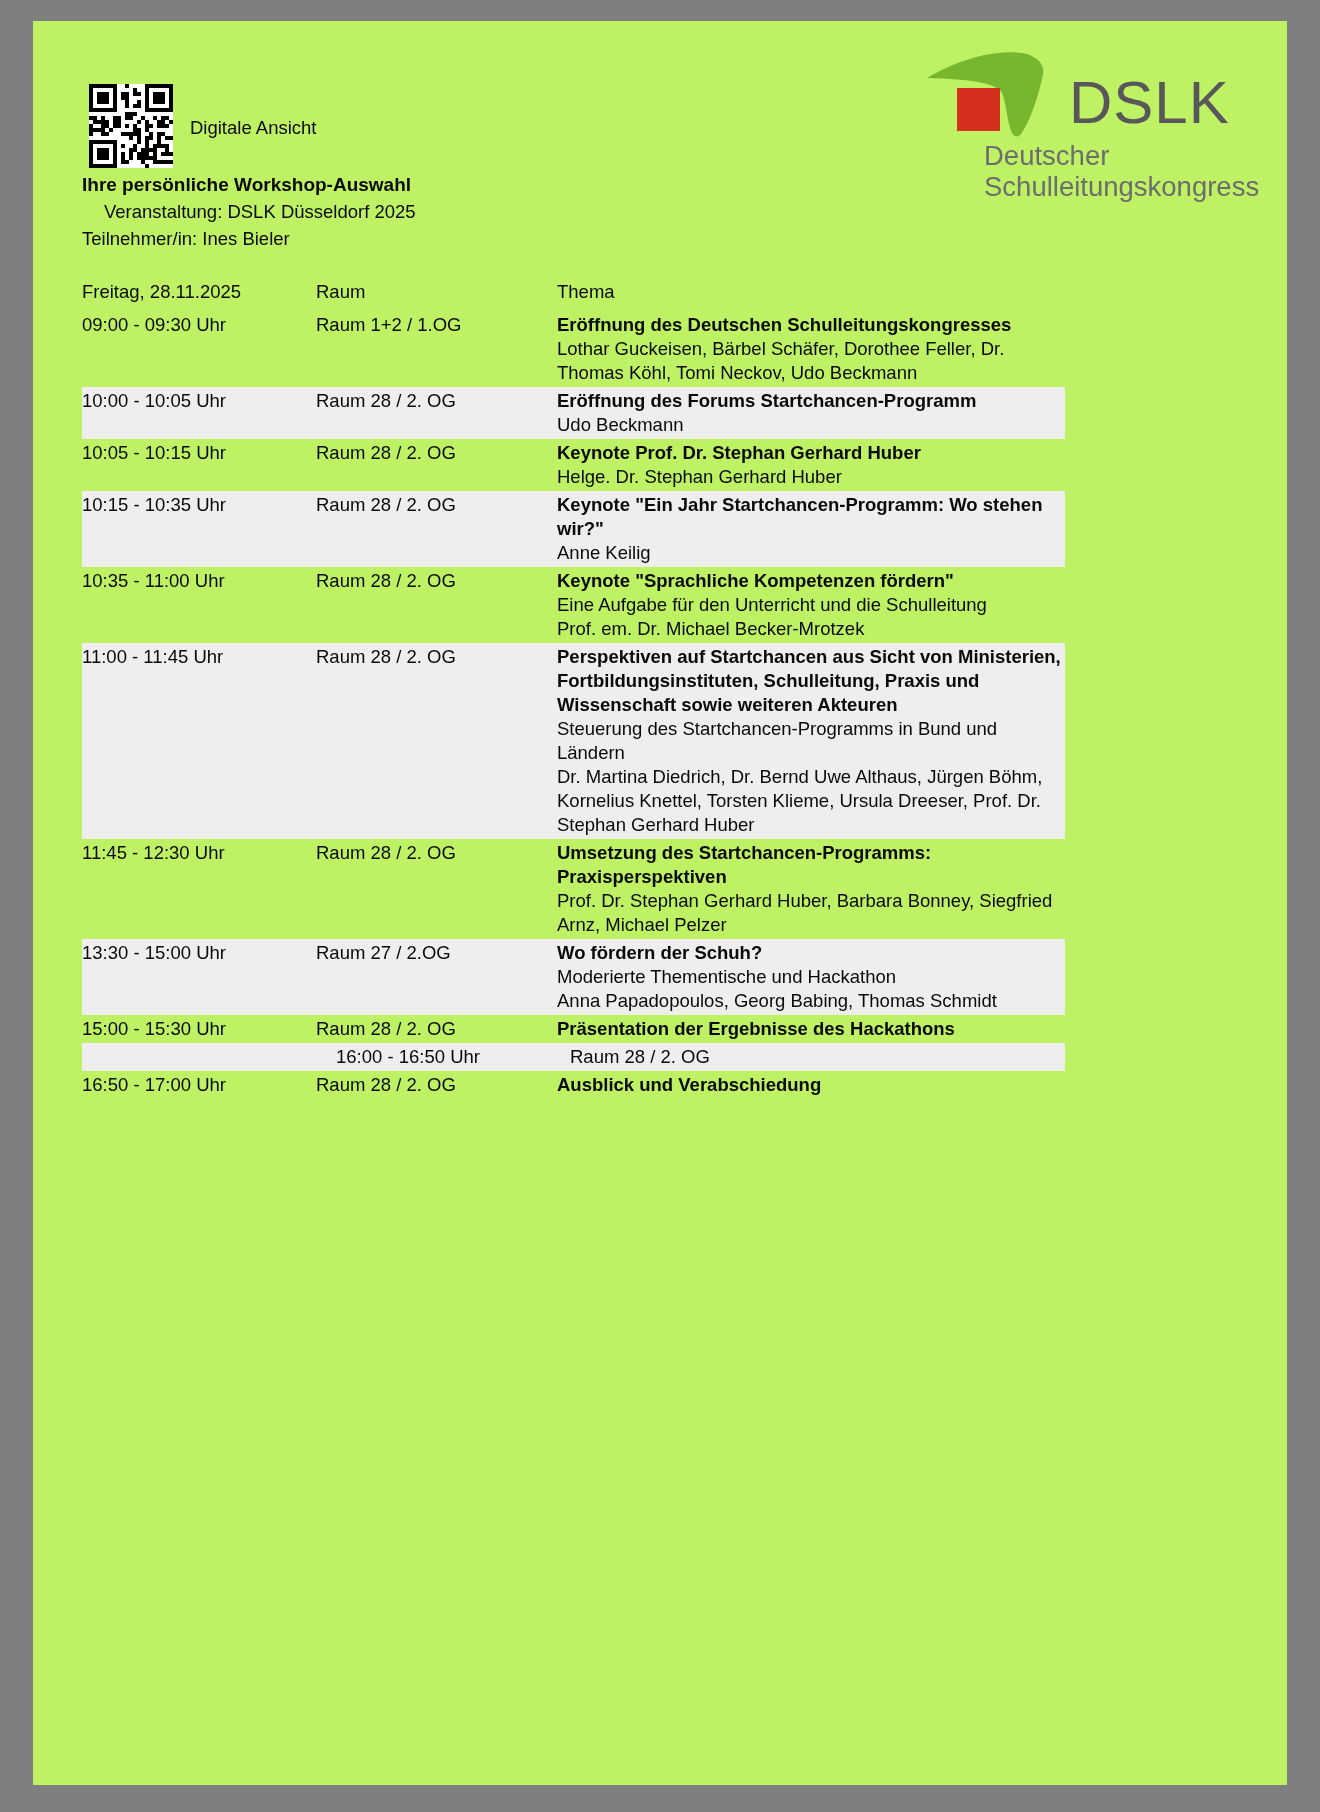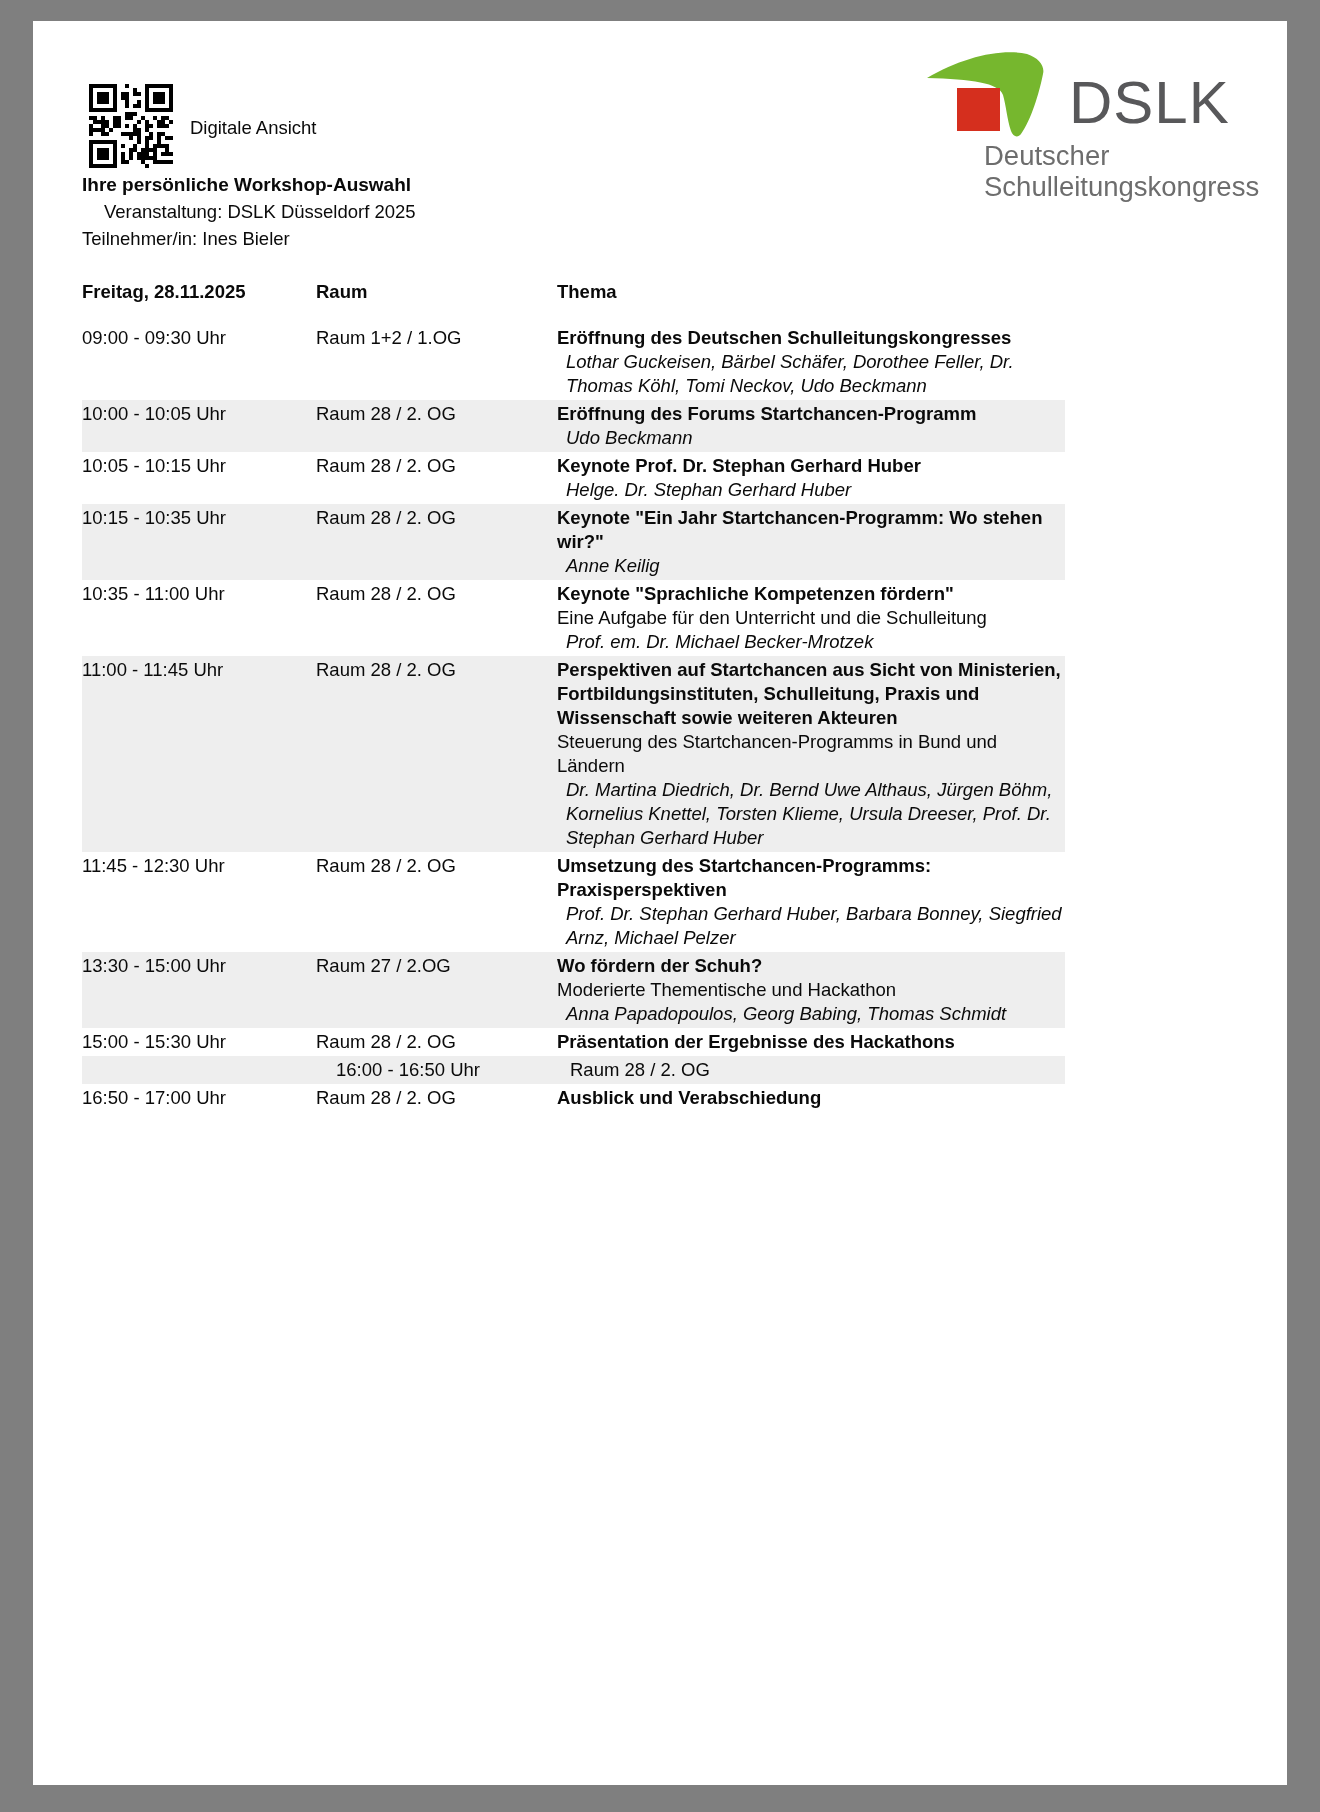--- a/index.html
+++ b/index.html
@@ -7,21 +7,21 @@
     width:1320px;height:1812px;
     background:#7f7f7f;
     position:relative;
     font-family:"Liberation Sans", sans-serif;
     color:#0a0a0a;
     overflow:hidden;
   }
   .page{
     position:absolute;left:33px;top:21px;
     width:1254px;height:1764px;
-    background:#ffffff;
+    background:#bef264;
   }
   
   .qr{position:absolute;left:56px;top:63px;width:84px;height:84px;}
   .qr svg{display:block;}
   .qr-label{position:absolute;left:157px;top:96px;font-size:18.5px;}
   .doc-title{position:absolute;left:49px;top:153px;font-size:19px;font-weight:bold;}
   .doc-line1{position:absolute;left:49px;top:180px;font-size:18.5px;margin-left:22px;}
   .doc-line2{position:absolute;left:49px;top:207px;font-size:18.5px;}
   
   .logo-mark{position:absolute;left:894px;top:29px;width:118px;height:88px;}
@@ -33,27 +33,27 @@
     position:absolute;left:951px;top:119px;
     font-size:27.5px;line-height:31px;color:#6d6d6d;
   }
   
   .table{
     position:absolute;left:49px;top:257px;width:983px;
     font-size:18.5px;
   }
   .trow{display:flex;padding:2px 0;}
   .trow.shaded{background:#eeeeee;justify-content:center;}
-  .thead{font-weight:bold;margin-bottom:18px;}
+  .thead{font-weight:normal;margin-bottom:5px;}
   .cell{line-height:24px;}
   .c-time{width:234px;flex:none;}
   .c-room{width:241px;flex:none;}
   .c-thema{width:508px;flex:none;}
   .t-title{font-weight:bold;}
-  .t-speakers{font-style:italic;margin-left:9px;}
+  .t-speakers{}
 </style>
 </head>
 <body>
 
 <div class="page">
 
   <div class="qr" id="qr">
       <svg xmlns="http://www.w3.org/2000/svg" width="84" height="84" viewBox="0 0 84 84">
         <rect width="84" height="84" fill="#fff"></rect>
         <rect x="0" y="0" width="28" height="28" fill="#000"></rect>

